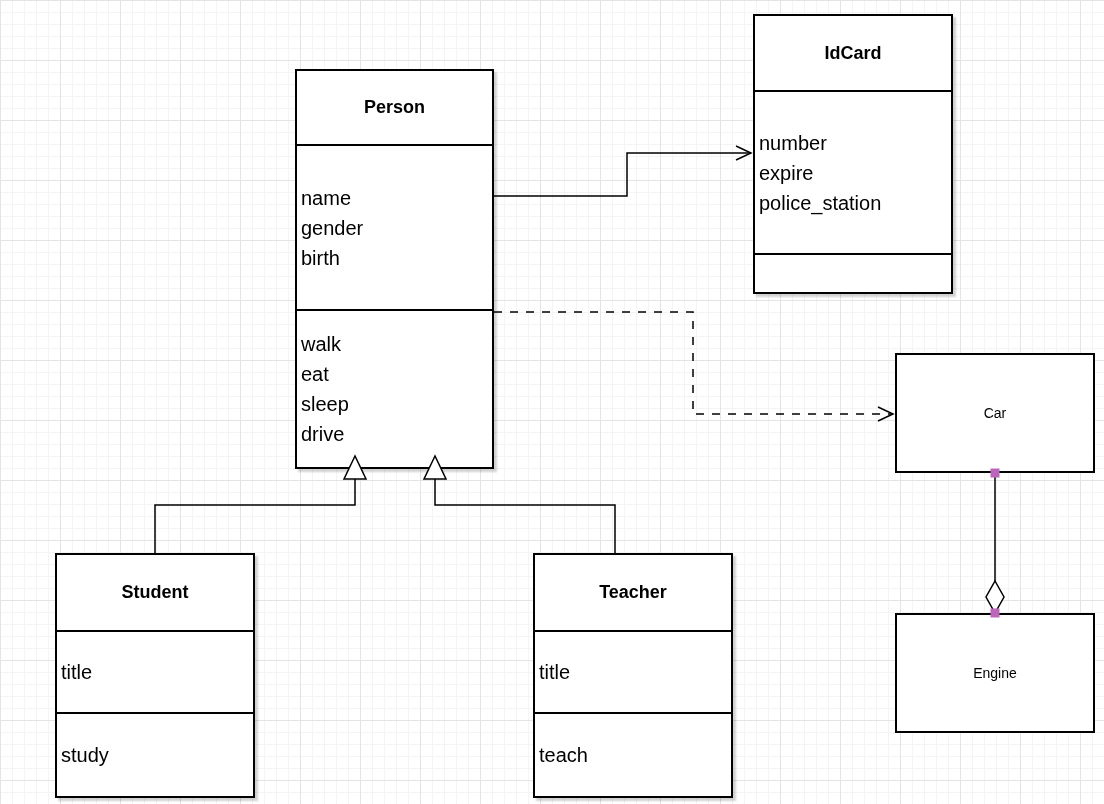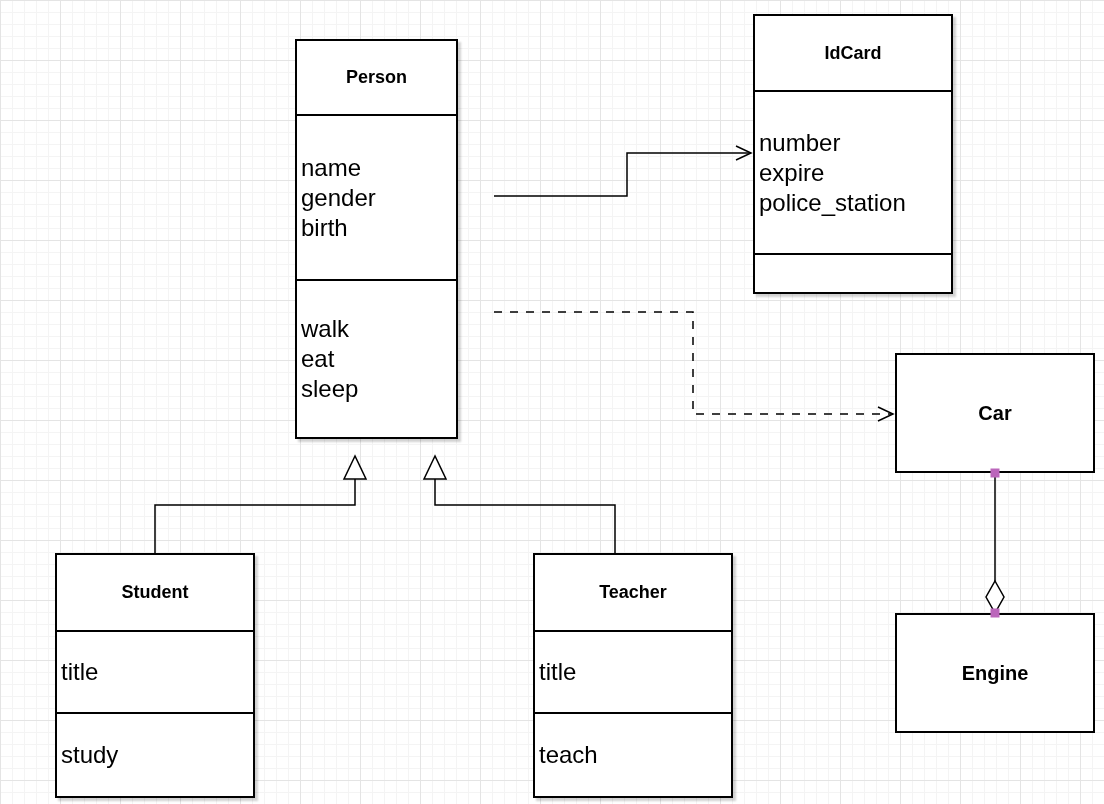--- a/index.html
+++ b/index.html
@@ -31,56 +31,57 @@
   .shadow { box-shadow: 3px 3px 2px rgba(0,0,0,0.18); }
   .uml-title {
     display: flex; align-items: center; justify-content: center;
     font-weight: bold; font-size: 18px;
     flex: 0 0 auto;
   }
   .comp {
     border-top: 2px solid var(--stroke, #000000);
     display: flex; flex-direction: column; justify-content: center;
     padding-left: 4px;
-    font-size: 24px; line-height: 30px;
+    font-size: 20px; line-height: 30px;
     flex: 0 0 auto;
     overflow: hidden;
   }
   .comp.grow { flex: 1 1 auto; }
   .single-title {
     flex: 1 1 auto;
     display: flex; align-items: center; justify-content: center;
-    font-weight: bold; font-size: 20px;
+    font-weight: normal; font-size: 14px;
   }
   .edges {
     position: absolute; left: 0; top: 0;
     width: 1104px; height: 804px;
   }
   .edge { fill: none; stroke: var(--stroke, #000000); stroke-width: 1.5; }
   .edge.dashed { stroke-dasharray: 8 8; }
   .hollow { fill: var(--fill, #ffffff); stroke: var(--stroke, #000000); stroke-width: 1.5; }
   .arrow-head { fill: none; stroke: var(--stroke, #000000); stroke-width: 1.5; }
   .endpoint { fill: var(--endpoint, #bb66bb); }
 </style>
 </head>
 <body>
 
 <div class="canvas" data-name="diagram-canvas">
 
-  <div class="uml-class shadow" data-name="class-person" style="left:295px; top:39px; width:163px; height:400px;">
+  <div class="uml-class shadow" data-name="class-person" style="left:295px; top:69px; width:199px; height:400px;">
     <div class="uml-title" data-name="class-person-title">Person</div>
     <div class="comp" style="height:165px;" data-name="class-person-attributes">
       <div data-name="attribute">name</div>
       <div data-name="attribute">gender</div>
       <div data-name="attribute">birth</div>
     </div>
     <div class="comp grow" data-name="class-person-methods">
       <div data-name="method">walk</div>
       <div data-name="method">eat</div>
       <div data-name="method">sleep</div>
+      <div data-name="method">drive</div>
     </div>
   </div>
   <style>
     [data-name="class-person"] .uml-title { height: 73px; }
   </style>
 
   <div class="uml-class shadow" data-name="class-idcard" style="left:753px; top:14px; width:200px; height:280px;">
     <div class="uml-title" style="height:74px;" data-name="class-idcard-title">IdCard</div>
     <div class="comp" style="height:163px;" data-name="class-idcard-attributes">
       <div data-name="attribute">number</div>

